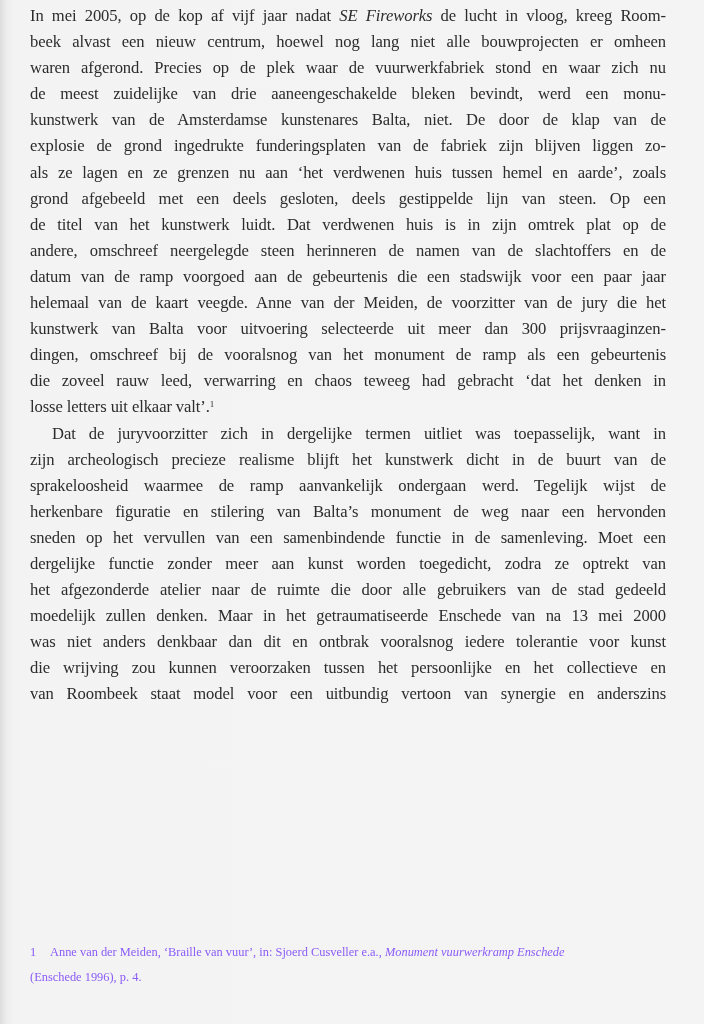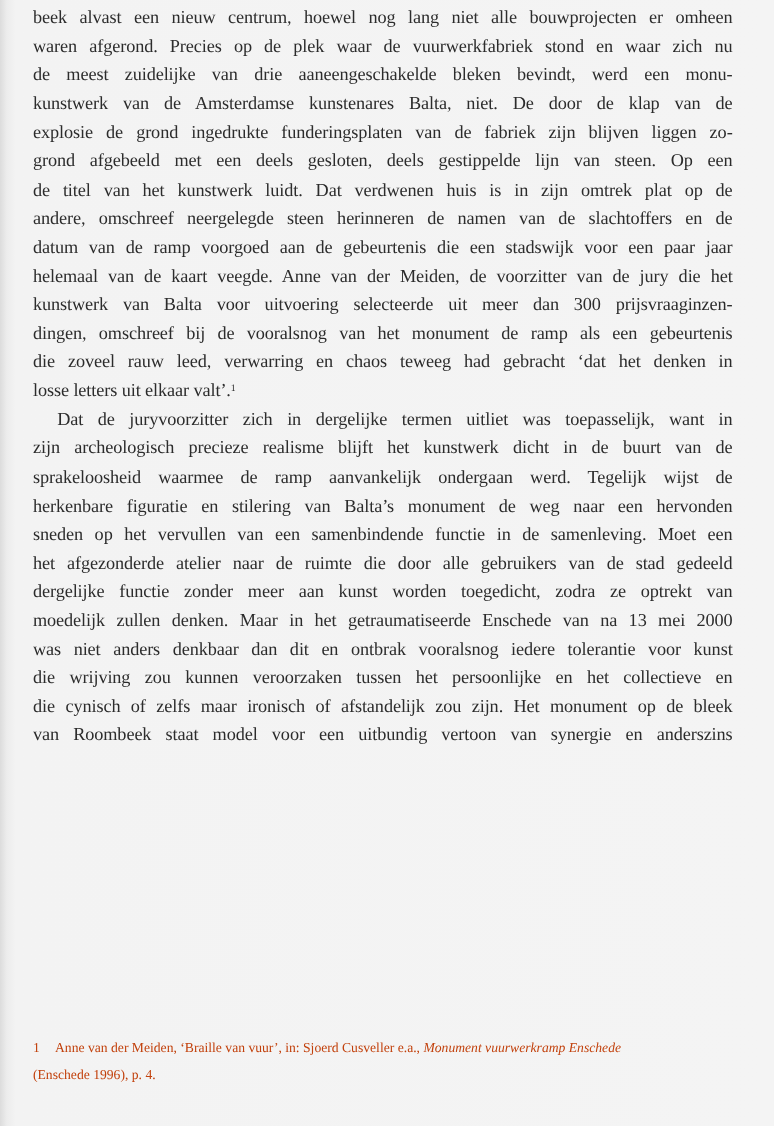--- a/index.html
+++ b/index.html
@@ -23,58 +23,59 @@
     text-align: justify;
     text-align-last: justify;
     letter-spacing: -0.1px;
   }
   .line.last { text-align-last: left; }
   .line.indent { padding-left: 22px; }
   .line em { font-style: italic; }
   sup { font-size: 9px; vertical-align: 5px; line-height: 0; }
   .footnotes {
     position: absolute; left: 30px; top: 940px; width: 636px;
-    font-size: 12.4px; line-height: 25px; color: #c2410c;
+    font-size: 12.4px; line-height: 25px; color: #8b5cf6;
   }
   .fn-line { display: block; white-space: nowrap; }
   .fn-num { display: inline-block; width: 20px; }
   .fn-line em { font-style: italic; }
 </style>
 </head>
 <body>
 
 <div class="page">
   <div class="para" id="para0">
+      <span class="line">In mei 2005, op de kop af vijf jaar nadat <em>SE Fireworks</em> de lucht in vloog, kreeg Room-</span>
       <span class="line">beek alvast een nieuw centrum, hoewel nog lang niet alle bouwprojecten er omheen</span>
       <span class="line">waren afgerond. Precies op de plek waar de vuurwerkfabriek stond en waar zich nu</span>
       <span class="line">de meest zuidelijke van drie aaneengeschakelde bleken bevindt, werd een monu-</span>
       <span class="line">kunstwerk van de Amsterdamse kunstenares Balta, niet. De door de klap van de</span>
       <span class="line">explosie de grond ingedrukte funderingsplaten van de fabriek zijn blijven liggen zo-</span>
+      <span class="line">als ze lagen en ze grenzen nu aan ‘het verdwenen huis tussen hemel en aarde’, zoals</span>
       <span class="line">grond afgebeeld met een deels gesloten, deels gestippelde lijn van steen. Op een</span>
       <span class="line">de titel van het kunstwerk luidt. Dat verdwenen huis is in zijn omtrek plat op de</span>
       <span class="line">andere, omschreef neergelegde steen herinneren de namen van de slachtoffers en de</span>
       <span class="line">datum van de ramp voorgoed aan de gebeurtenis die een stadswijk voor een paar jaar</span>
       <span class="line">helemaal van de kaart veegde. Anne van der Meiden, de voorzitter van de jury die het</span>
       <span class="line">kunstwerk van Balta voor uitvoering selecteerde uit meer dan 300 prijsvraaginzen-</span>
       <span class="line">dingen, omschreef bij de vooralsnog van het monument de ramp als een gebeurtenis</span>
       <span class="line">die zoveel rauw leed, verwarring en chaos teweeg had gebracht ‘dat het denken in</span>
       <span class="line last">losse letters uit elkaar valt’.<sup>1</sup></span>
     </div>
   <div class="para" id="para1">
       <span class="line indent">Dat de juryvoorzitter zich in dergelijke termen uitliet was toepasselijk, want in</span>
       <span class="line">zijn archeologisch precieze realisme blijft het kunstwerk dicht in de buurt van de</span>
       <span class="line">sprakeloosheid waarmee de ramp aanvankelijk ondergaan werd. Tegelijk wijst de</span>
       <span class="line">herkenbare figuratie en stilering van Balta’s monument de weg naar een hervonden</span>
       <span class="line">sneden op het vervullen van een samenbindende functie in de samenleving. Moet een</span>
+      <span class="line">dergelijke functie zonder meer aan kunst worden toegedicht, zodra ze optrekt van</span>
       <span class="line">het afgezonderde atelier naar de ruimte die door alle gebruikers van de stad gedeeld</span>
-      <span class="line">dergelijke functie zonder meer aan kunst worden toegedicht, zodra ze optrekt van</span>
       <span class="line">moedelijk zullen denken. Maar in het getraumatiseerde Enschede van na 13 mei 2000</span>
       <span class="line">was niet anders denkbaar dan dit en ontbrak vooralsnog iedere tolerantie voor kunst</span>
       <span class="line">die wrijving zou kunnen veroorzaken tussen het persoonlijke en het collectieve en</span>
-      <span class="line">die cynisch of zelfs maar ironisch of afstandelijk zou zijn. Het monument op de bleek</span>
       <span class="line">van Roombeek staat model voor een uitbundig vertoon van synergie en anderszins</span>
     </div>
 </div>
 
 <div class="footnotes">
   <span class="fn-line">
     <span class="fn-num">1</span><span>Anne van der Meiden, ‘Braille van vuur’, in: Sjoerd Cusveller e.a., </span><em>Monument vuurwerkramp Enschede</em>
   </span>
   <span class="fn-line">
     <span>(Enschede 1996), p. 4.</span>

